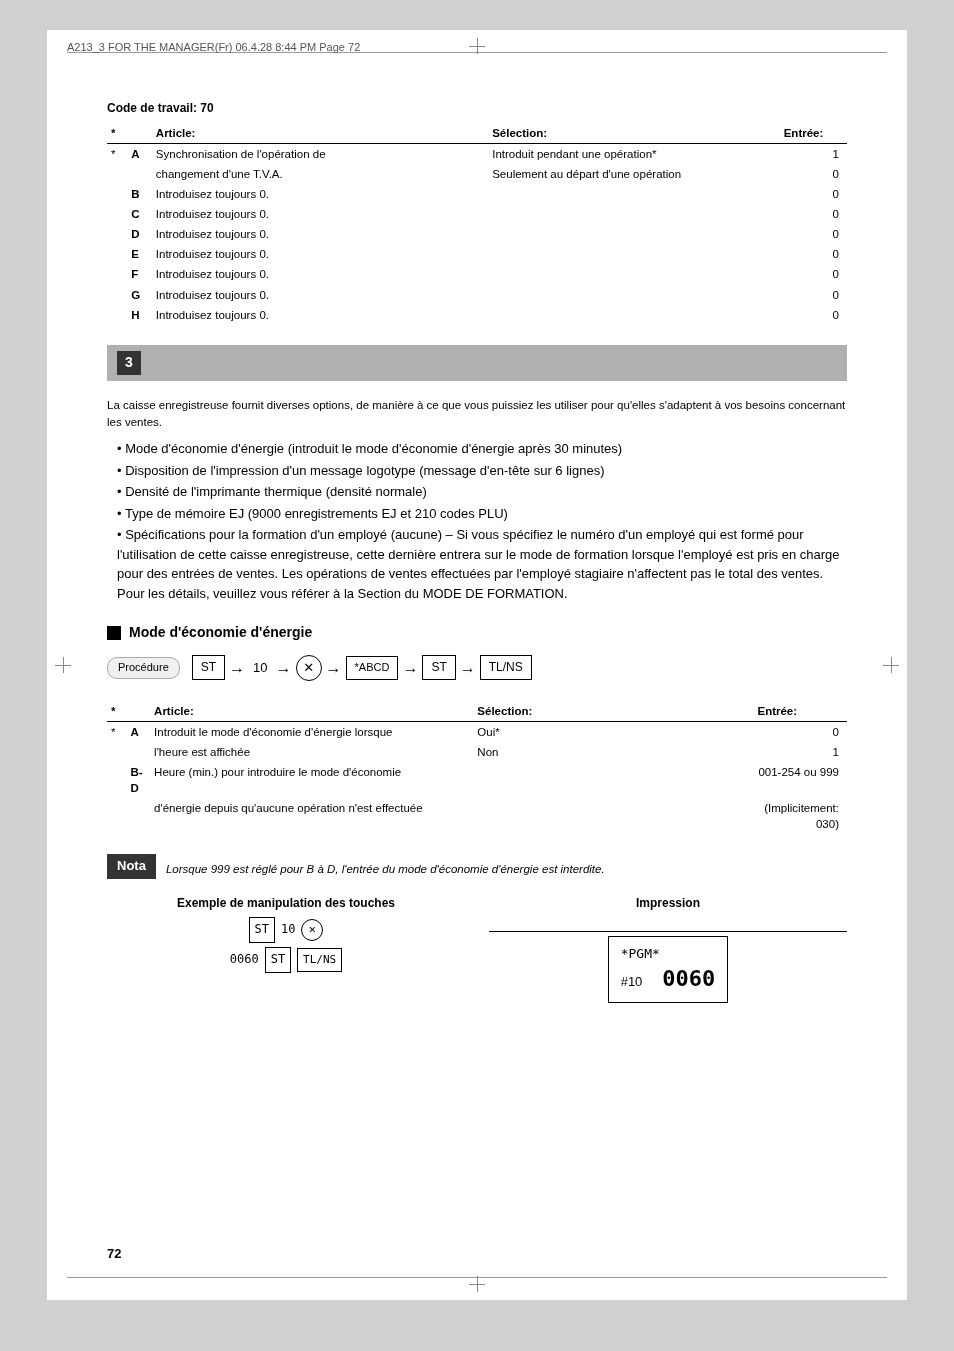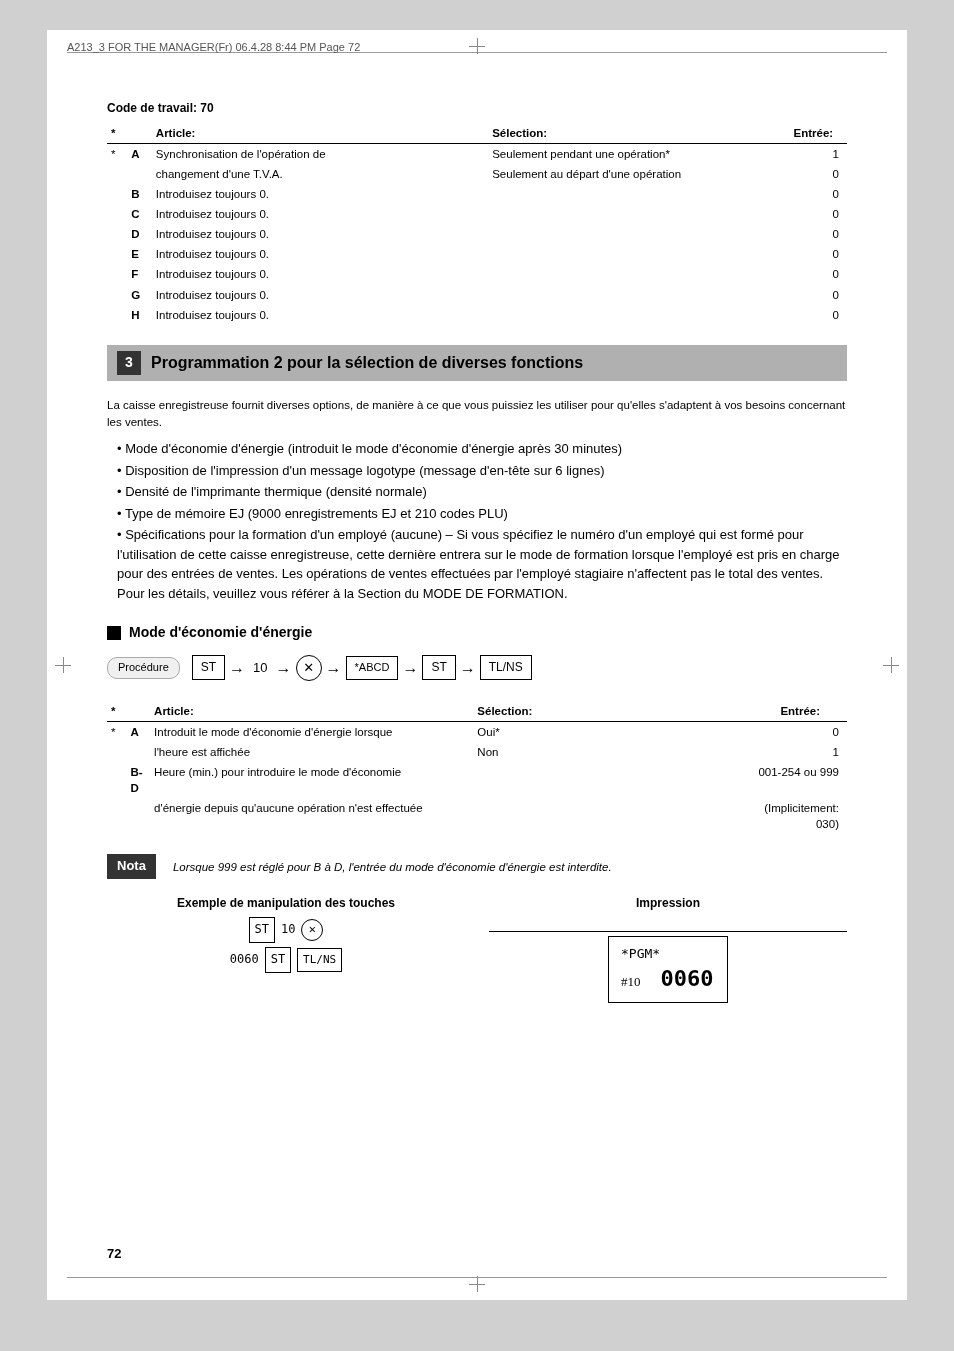--- a/index.html
+++ b/index.html
@@ -79,21 +79,21 @@
       padding: 2px 4px;
     }
     table.main-table td {
       padding: 2px 4px;
       vertical-align: top;
     }
     table.main-table .col-star { width: 18px; }
     table.main-table .col-letter { width: 22px; font-weight: bold; }
     table.main-table .col-article { width: 300px; }
     table.main-table .col-selection { width: 260px; }
-    table.main-table .col-entree { width: 60px; text-align: center; }
+    table.main-table .col-entree { width: 60px; }
     
     .description {
       font-size: 11.5px;
       margin-bottom: 8px;
       line-height: 1.5;
     }
     .bullet-list {
       list-style: none;
       margin-left: 10px;
       margin-bottom: 10px;
@@ -163,23 +163,23 @@
       width: 26px;
       height: 26px;
       display: flex;
       align-items: center;
       justify-content: center;
       font-size: 13px;
     }
     
     .nota-row {
       display: flex;
-      align-items: center;
+      align-items: flex-end;
       margin: 14px 0;
-      gap: 17px;
+      gap: 10px;
     }
     .nota-badge {
       background: #333;
       color: #fff;
       font-size: 13px;
       font-weight: bold;
       padding: 3px 10px;
       white-space: nowrap;
     }
     .nota-text {
@@ -300,21 +300,21 @@
           <th class="col-article">Article:</th>
           <th class="col-selection">Sélection:</th>
           <th class="col-entree entree-header">Entrée:</th>
         </tr>
       </thead>
       <tbody id="table1-body">
       <tr>
       <td>*</td>
       <td class="bold-letter">A</td>
       <td>Synchronisation de l'opération de</td>
-      <td>Seulement pendant une opération*</td>
+      <td>Introduit pendant une opération*</td>
       <td class="entree-cell">1</td>
     </tr>
           <tr>
       <td></td>
       <td></td>
       <td>changement d'une T.V.A.</td>
       <td>Seulement au départ d'une opération</td>
       <td class="entree-cell">0</td>
     </tr>
           <tr>
@@ -364,21 +364,20 @@
       <td class="bold-letter">H</td>
       <td>Introduisez toujours 0.</td>
       <td></td>
       <td class="entree-cell">0</td>
     </tr>
         </tbody>
     </table>
 
     <div class="section-title-bar">
       <div class="section-number-box">3</div>
-      <span class="section-title-text">Programmation 2 pour la sélection de diverses fonctions</span>
     </div>
 
     <p class="description">La caisse enregistreuse fournit diverses options, de manière à ce que vous puissiez les utiliser pour qu'elles s'adaptent à vos besoins concernant les ventes.</p>
 
     <ul class="bullet-list" id="bullet-list">
         <li>Mode d'économie d'énergie (introduit le mode d'économie d'énergie après 30 minutes)</li>
         <li>Disposition de l'impression d'un message logotype (message d'en-tête sur 6 lignes)</li>
         <li>Densité de l'imprimante thermique (densité normale)</li>
         <li>Type de mémoire EJ (9000 enregistrements EJ et 210 codes PLU)</li>
         <li>Spécifications pour la formation d'un employé (aucune) – Si vous spécifiez le numéro d'un employé qui est formé pour l'utilisation de cette caisse enregistreuse, cette dernière entrera sur le mode de formation lorsque l'employé est pris en charge pour des entrées de ventes. Les opérations de ventes effectuées par l'employé stagiaire n'affectent pas le total des ventes. Pour les détails, veuillez vous référer à la Section du MODE DE FORMATION.</li>
@@ -467,21 +466,21 @@
             <span style="border:1.5px solid #000; padding:1px 5px;">ST</span>
             <span style="border:1.5px solid #000; padding:1px 5px; font-size:11px;">TL/NS</span>
           </div>
         </div>
       </div>
       <div class="impression-box">
         <div class="impression-title">Impression</div>
         <div class="impression-content">
           <div style="font-size:13px; font-family:monospace;">*PGM*</div>
           <div style="display:flex; gap:20px; align-items:baseline;">
-            <span style="font-size:13px; font-family:Liberation Serif, serif;">#10</span>
+            <span style="font-size:13px; font-family:Liberation Sans, sans-serif;">#10</span>
             <span class="impression-large">0060</span>
           </div>
         </div>
       </div>
     </div>
 
   </div>
 
   <div class="page-number">72</div>
 

